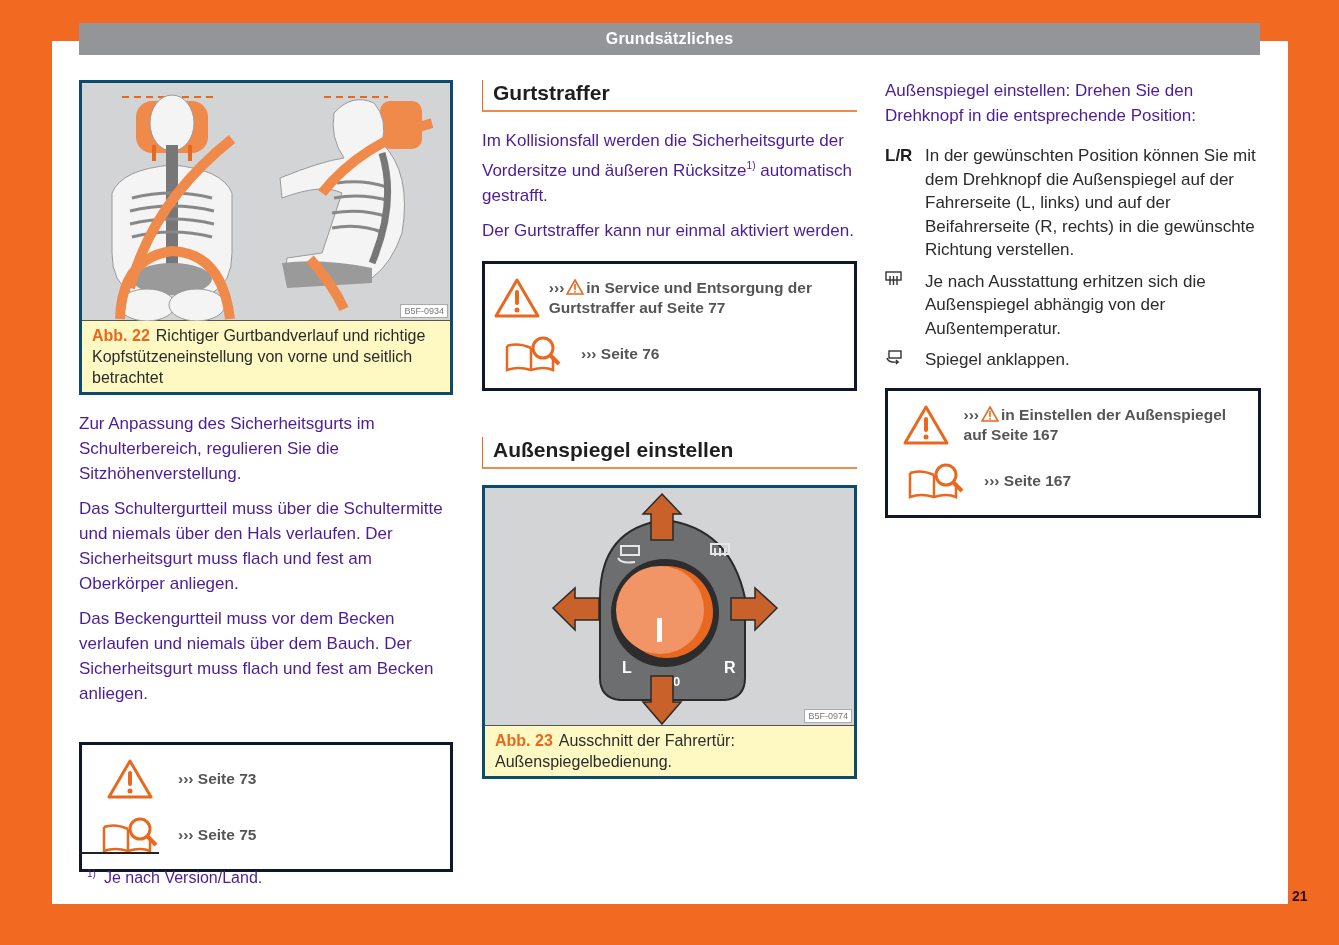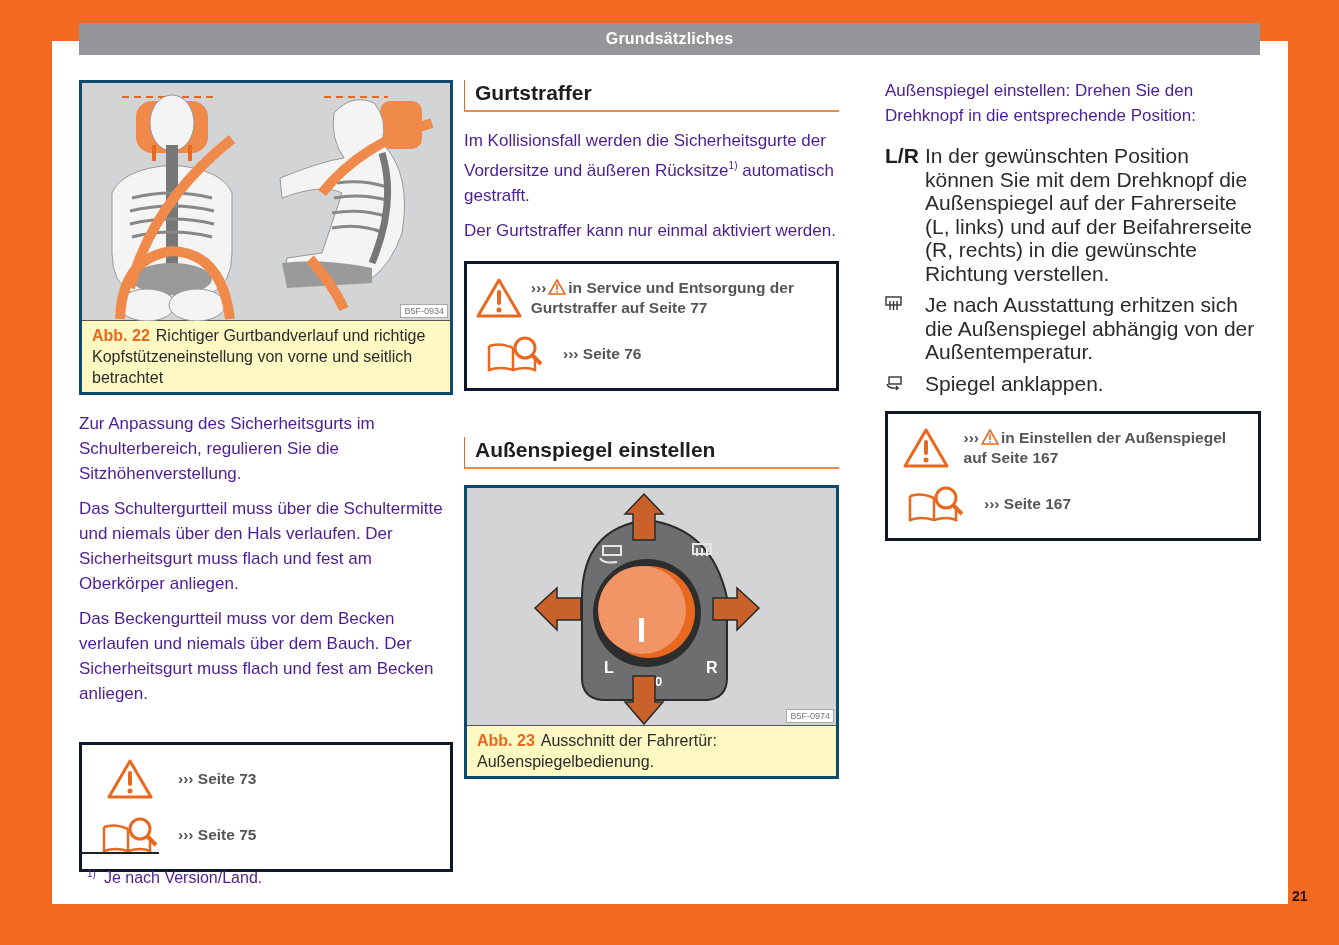--- a/index.html
+++ b/index.html
@@ -14,21 +14,21 @@
     position: absolute; left: 52px; top: 41px; width: 1236px; height: 863px;
     background: #ffffff;
   }
   .header-bar {
     position: absolute; left: 79px; top: 23px; width: 1181px; height: 32px;
     background: #939598; color: #fff; text-align: center;
     font-size: 16px; font-weight: bold; line-height: 32px; letter-spacing: 0.2px;
   }
   .col { position: absolute; top: 80px; }
   .col1 { left: 79px; width: 374px; }
-  .col2 { left: 464px; width: 375px; }
+  .col2 { left: 482px; width: 375px; }
   .col3 { left: 885px; width: 376px; }
 
   .figure { border: 3px solid #0c4a6e; background: #fef9c3; }
   .fig-img { position: relative; background: #d3d4d6; border-bottom: 1px solid #555; }
   .fig-code {
     position: absolute; right: 2px; bottom: 2px; background: #fff; color: #777;
     font-size: 9px; padding: 1px 3px; border: 1px solid #aaa;
   }
   .fig-caption { font-size: 16px; line-height: 21px; padding: 4px 8px 4px 10px; color: #2b2b2b; }
   .fig-label { color: #e8681f; font-weight: bold; margin-right: 6px; }
@@ -40,21 +40,21 @@
     border-left: 1px solid #e8681f; border-bottom: 2px solid #f08a4b;
     padding: 0 0 4px 10px; line-height: 26px;
   }
 
   .ref-box { border: 3px solid #0f172a; padding: 6px 0 6px 0; }
   .ref-row { display: flex; align-items: center; min-height: 56px; }
   .ref-icon { width: 96px; display: flex; justify-content: center; align-items: center; }
   .ref-text { font-size: 15.5px; font-weight: bold; color: #555; line-height: 20px; padding-right: 10px; }
   .inline-warn { display: inline-block; vertical-align: -2px; margin: 0 2px; }
 
-  .def-row { display: flex; font-size: 21px; line-height: 23.5px; margin-top: 8px; justify-content: space-between; }
+  .def-row { display: flex; font-size: 17px; line-height: 23.5px; margin-top: 8px; justify-content: space-between; }
   .def-key { width: 40px; flex: none; font-weight: bold; color: #1e1e1e; }
   .def-val { flex: 1; }
 
   .footnote-rule { position: absolute; left: 79px; top: 852px; width: 80px; height: 2px; background: #222; }
   .footnote { position: absolute; left: 87px; top: 868px; font-size: 16px; color: #4c1d95; }
   .footnote sup { font-size: 10px; margin-right: 8px; vertical-align: 6px; }
   .page-number { position: absolute; left: 1292px; top: 888px; font-size: 14px; font-weight: bold; color: #2a1406; }
   sup.fn { font-size: 10px; vertical-align: 7px; }
 </style>
 </head>

